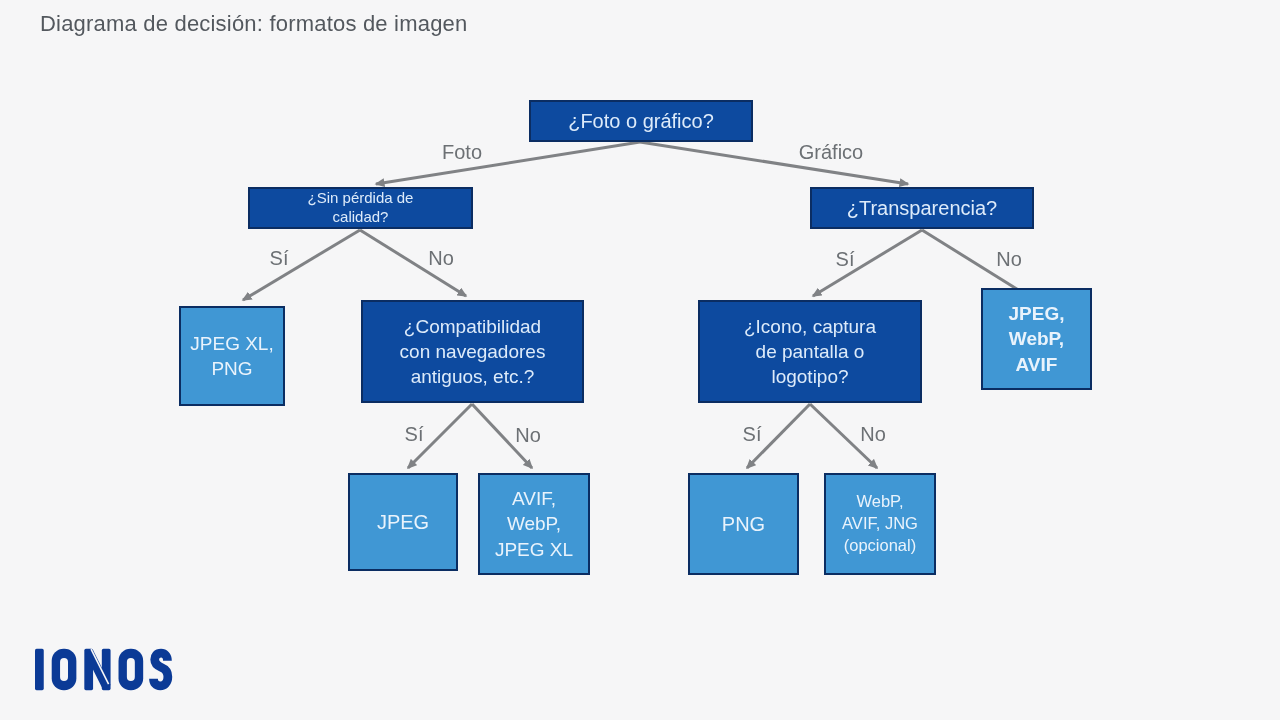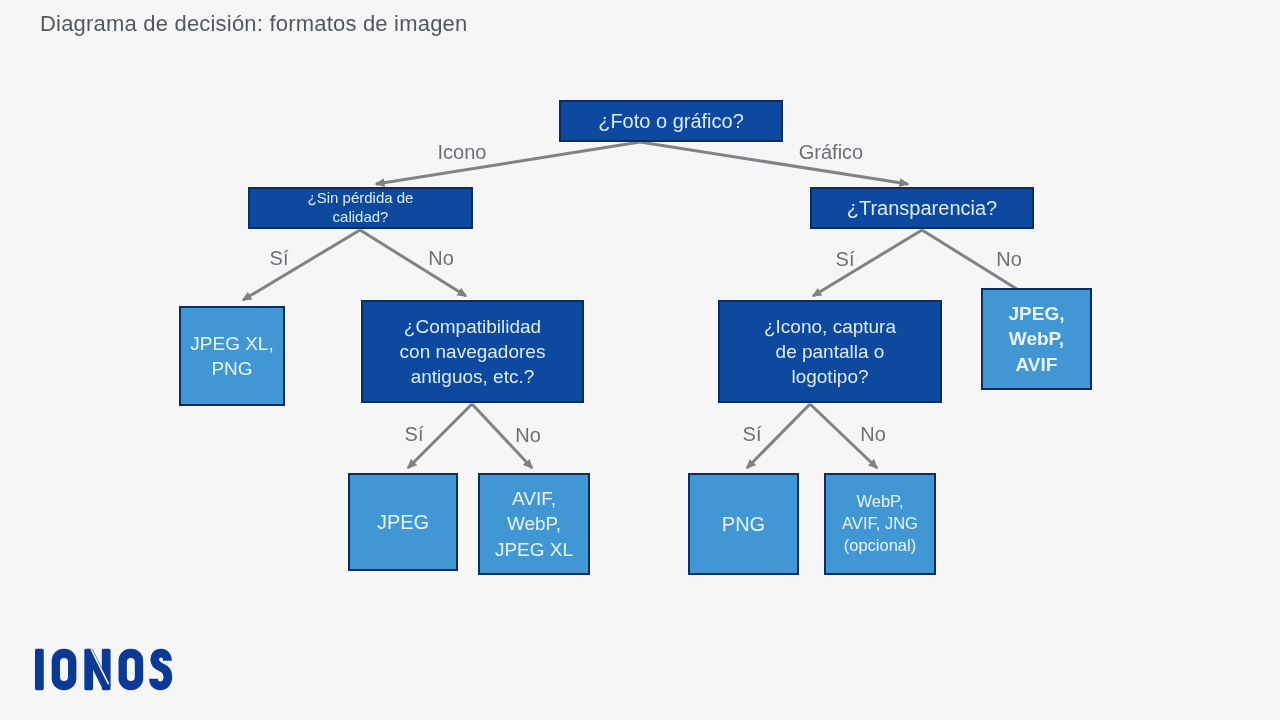--- a/index.html
+++ b/index.html
@@ -87,40 +87,40 @@
       <line x1="360" y1="230" x2="466" y2="296" marker-end="url(#arrowhead)"></line>
       <line x1="922" y1="230" x2="813" y2="296" marker-end="url(#arrowhead)"></line>
       <line x1="922" y1="230" x2="1028" y2="296" marker-end="url(#arrowhead)"></line>
       <line x1="472" y1="404" x2="408" y2="468" marker-end="url(#arrowhead)"></line>
       <line x1="472" y1="404" x2="532" y2="468" marker-end="url(#arrowhead)"></line>
       <line x1="810" y1="404" x2="747" y2="468" marker-end="url(#arrowhead)"></line>
       <line x1="810" y1="404" x2="877" y2="468" marker-end="url(#arrowhead)"></line>
     </g>
   </svg>
 
-  <div class="node decision fs20" style="left:559px; top:100px; width:224px; height:42px;">¿Foto o gráfico?</div>
+  <div class="node decision fs20" style="left:529px; top:100px; width:224px; height:42px;">¿Foto o gráfico?</div>
 
-  <span class="edge-label" style="left:462px; top:141px;">Icono</span>
+  <span class="edge-label" style="left:462px; top:141px;">Foto</span>
   <span class="edge-label" style="left:831px; top:141px;">Gráfico</span>
 
   <div class="node decision fs20" style="left:810px; top:187px; width:224px; height:42px;">¿Transparencia?</div>
   <div class="node decision fs15" style="left:248px; top:187px; width:225px; height:42px;">¿Sin pérdida de
 calidad?</div>
 
   <span class="edge-label" style="left:279px; top:247px;">Sí</span>
   <span class="edge-label" style="left:441px; top:247px;">No</span>
   <span class="edge-label" style="left:845px; top:248px;">Sí</span>
   <span class="edge-label" style="left:1009px; top:248px;">No</span>
 
   <div class="node result fs19" style="left:179px; top:306px; width:106px; height:100px;">JPEG XL,
 PNG</div>
   <div class="node decision fs19" style="left:361px; top:300px; width:223px; height:103px;">¿Compatibilidad
 con navegadores
 antiguos, etc.?</div>
-  <div class="node decision fs19" style="left:718px; top:300px; width:224px; height:103px;">¿Icono, captura
+  <div class="node decision fs19" style="left:698px; top:300px; width:224px; height:103px;">¿Icono, captura
 de pantalla o
 logotipo?</div>
   <div class="node result fs19" style="left:981px; top:288px; width:111px; height:102px;font-weight:bold;">JPEG,
 WebP,
 AVIF</div>
 
   <span class="edge-label" style="left:414px; top:423px;">Sí</span>
   <span class="edge-label" style="left:528px; top:424px;">No</span>
   <span class="edge-label" style="left:752px; top:423px;">Sí</span>
   <span class="edge-label" style="left:873px; top:423px;">No</span>

